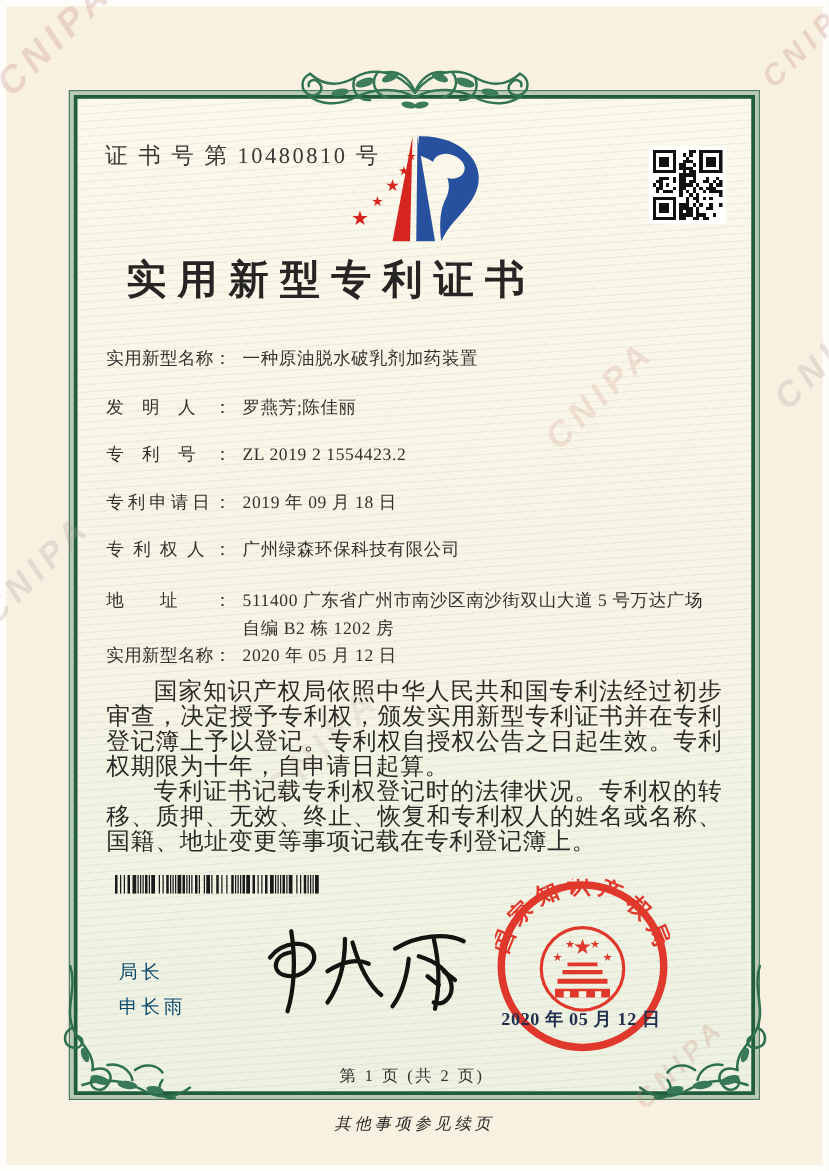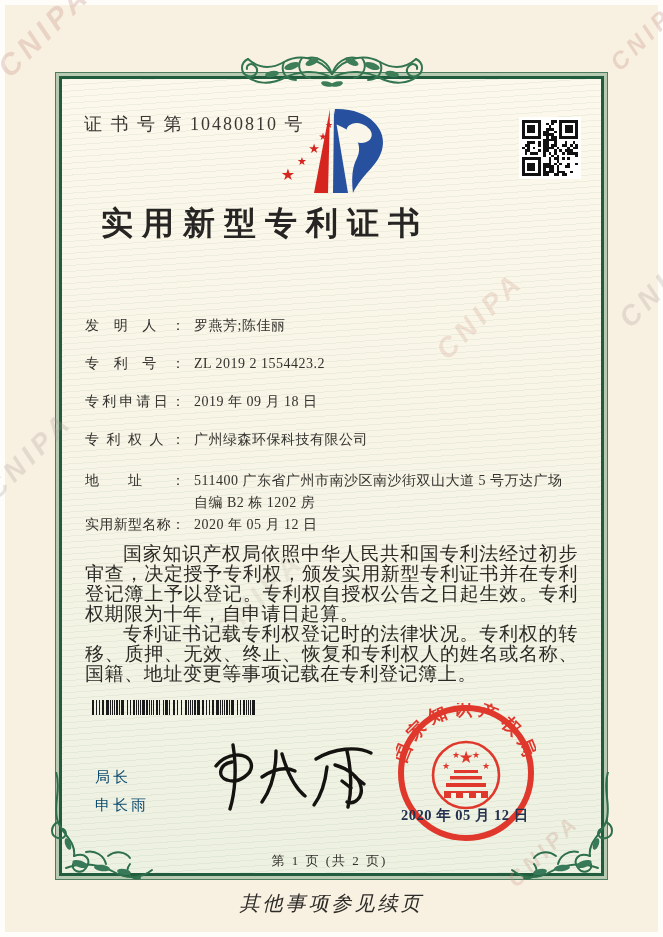--- a/index.html
+++ b/index.html
@@ -69,21 +69,21 @@
   .signer div{margin-bottom:9px;}
   .signature{position:absolute; left:196px; top:736px;}
   .seal{position:absolute; left:396px; top:703px; opacity:0.93;}
   .seal-date{
     position:absolute; left:401px; top:806px; width:130px;
     font-size:14.5px; font-weight:bold; color:#23304e; letter-spacing:0.5px; white-space:nowrap;
   }
   .page-info{position:absolute; left:0; top:852px; width:659px; text-align:center; font-size:13px; letter-spacing:2px; color:#34322e;}
   .footer-note{
     position:absolute; left:0; top:890px; width:663px; text-align:center;
-    font-size:20px; font-style:italic; letter-spacing:3px; color:#2c2a26;
+    font-size:13px; font-style:italic; letter-spacing:3px; color:#2c2a26;
   }
 </style>
 </head>
 <body>
 
 <div class="page">
 
   <div class="frame"></div>
 
   <div class="wm wm-pink wm1">CNIPA</div>
@@ -305,20 +305,23 @@
       <rect x="14" y="0" width="7" height="7" fill="#111"></rect>
       <rect x="15" y="1" width="5" height="5" fill="#fff"></rect>
       <rect x="16" y="2" width="3" height="3" fill="#111"></rect>
       <rect x="0" y="14" width="7" height="7" fill="#111"></rect>
       <rect x="1" y="15" width="5" height="5" fill="#fff"></rect>
       <rect x="2" y="16" width="3" height="3" fill="#111"></rect>
     </svg>
 
   <div class="title">实用新型专利证书</div>
 
+  <div class="row r0">
+    <span class="lbl">实用新型名称：</span><span class="val">一种原油脱水破乳剂加药装置</span>
+  </div>
   <div class="row r1">
     <span class="lbl">发明人：</span><span class="val">罗燕芳;陈佳丽</span>
   </div>
   <div class="row r2">
     <span class="lbl">专利号：</span><span class="val">ZL 2019 2 1554423.2</span>
   </div>
   <div class="row r3">
     <span class="lbl">专利申请日：</span><span class="val">2019 年 09 月 18 日</span>
   </div>
   <div class="row r4">

